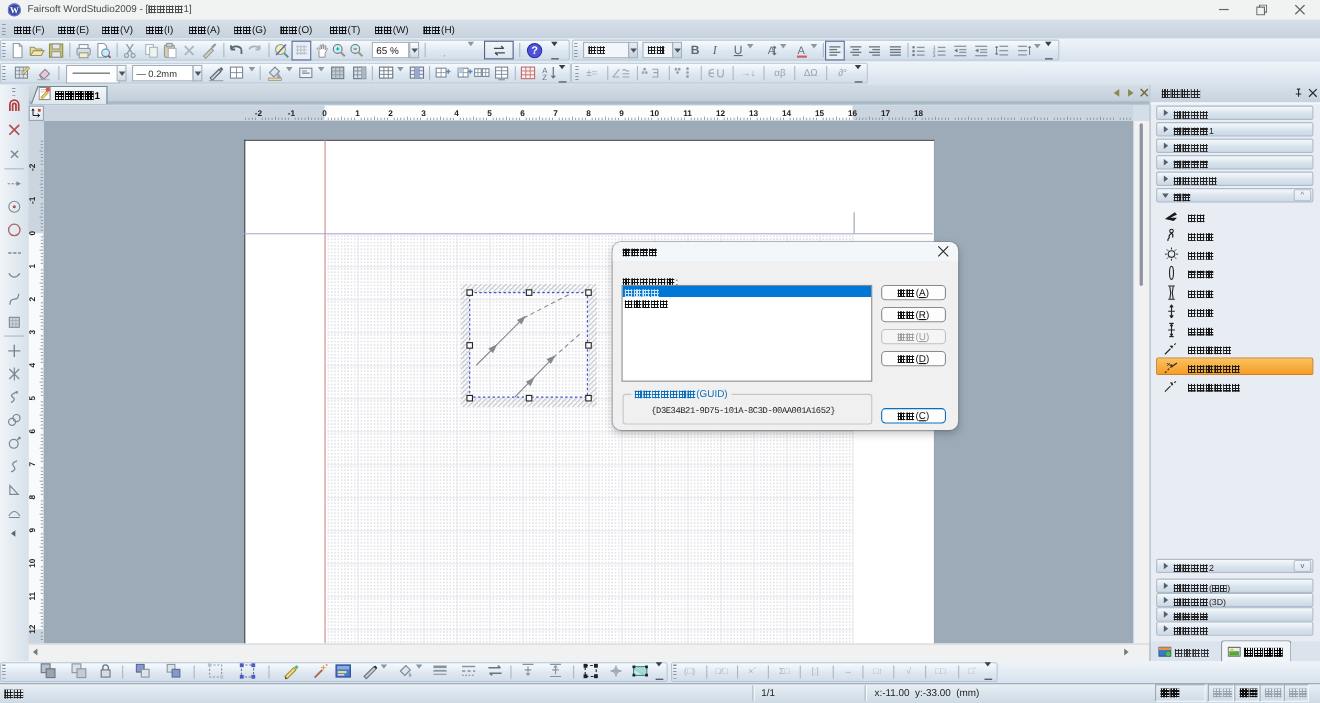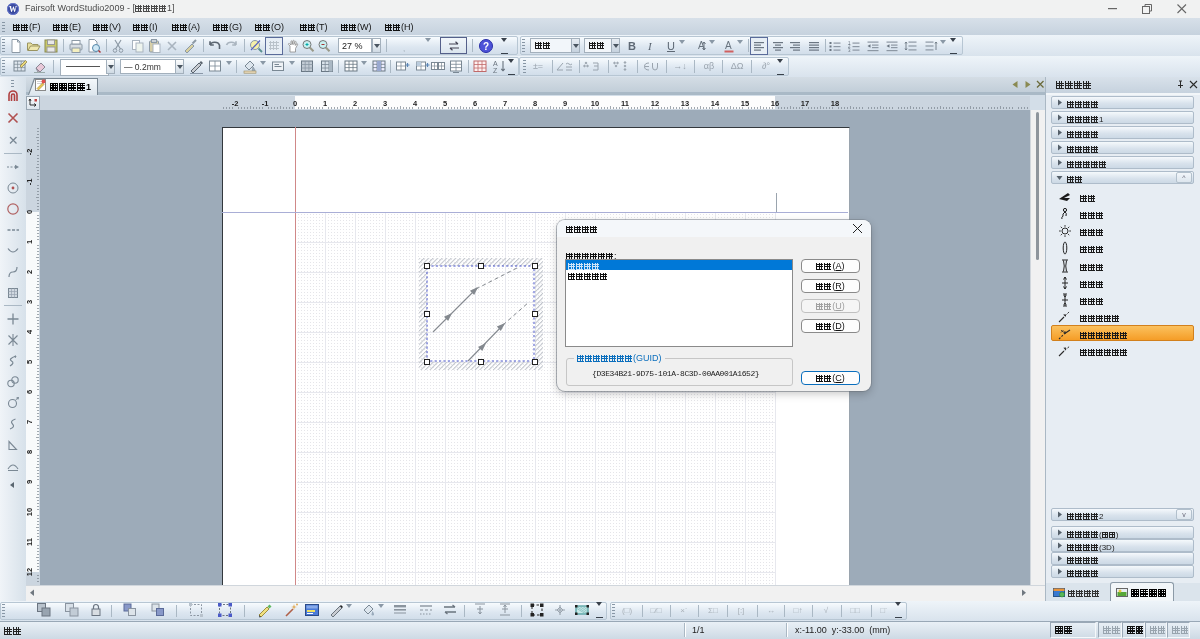--- a/index.html
+++ b/index.html
@@ -124,21 +124,21 @@
 <svg class="ab" style="left:300px;top:38px;" width="16" height="16" viewBox="0 0 16 16">
       <circle cx="7" cy="6.5" r="4" fill="#c8f0f0" stroke="#777"></circle>
       <path d="M9.8 9.5 L13.5 13.2" stroke="#998" stroke-width="2"></path>
       <path d="M5.5 6.5 H8.5 M7 5 V8" stroke="#0aa" stroke-width="1"></path>
     </svg>
 <svg class="ab" style="left:316px;top:38px;" width="16" height="16" viewBox="0 0 16 16">
       <circle cx="7" cy="6.5" r="4" fill="#c8f0f0" stroke="#777"></circle>
       <path d="M9.8 9.5 L13.5 13.2" stroke="#998" stroke-width="2"></path>
       <path d="M5.5 6.5 H8.5" stroke="#a33" stroke-width="1"></path>
     </svg>
-<div class="ab combo" style="left:338px;top:38px;width:34px;height:15px;font-size:9px;padding-left:3px;box-sizing:border-box">27 %</div>
+<div class="ab combo" style="left:338px;top:38px;width:34px;height:15px;font-size:9px;padding-left:3px;box-sizing:border-box">65 %</div>
 <div class="ab " style="left:372px;top:38px;width:9px;height:15px;background:linear-gradient(#fdfefe,#cfdae4);border:1px solid #a3b0bc;box-sizing:border-box;display:flex;align-items:center;justify-content:center">
       <span class="da"></span>
     </div>
 <div class="ab sep" style="left:386px;top:39px;height:13px"></div>
 <div class="ab " style="left:403px;top:44px;width:6px;height:4px;color:#98a4b0;font-size:8px">,</div>
 <div class="ab " style="left:425px;top:42px"><span class="da" style="border-top-color:#8a98a6"></span></div>
 <div class="ab " style="left:440px;top:37px;width:27px;height:17px;border:1px solid #55608a;background:linear-gradient(#f2f7fb,#dbe5ee);box-sizing:border-box"></div>
 <svg class="ab" style="left:446px;top:38px;" width="16" height="16" viewBox="0 0 16 16">
       <path d="M3 6 H12 M12 6 L9.5 3.8 M13 10 H4 M4 10 L6.5 12.2" fill="none" stroke="#445" stroke-width="1.2"></path>
     </svg>

